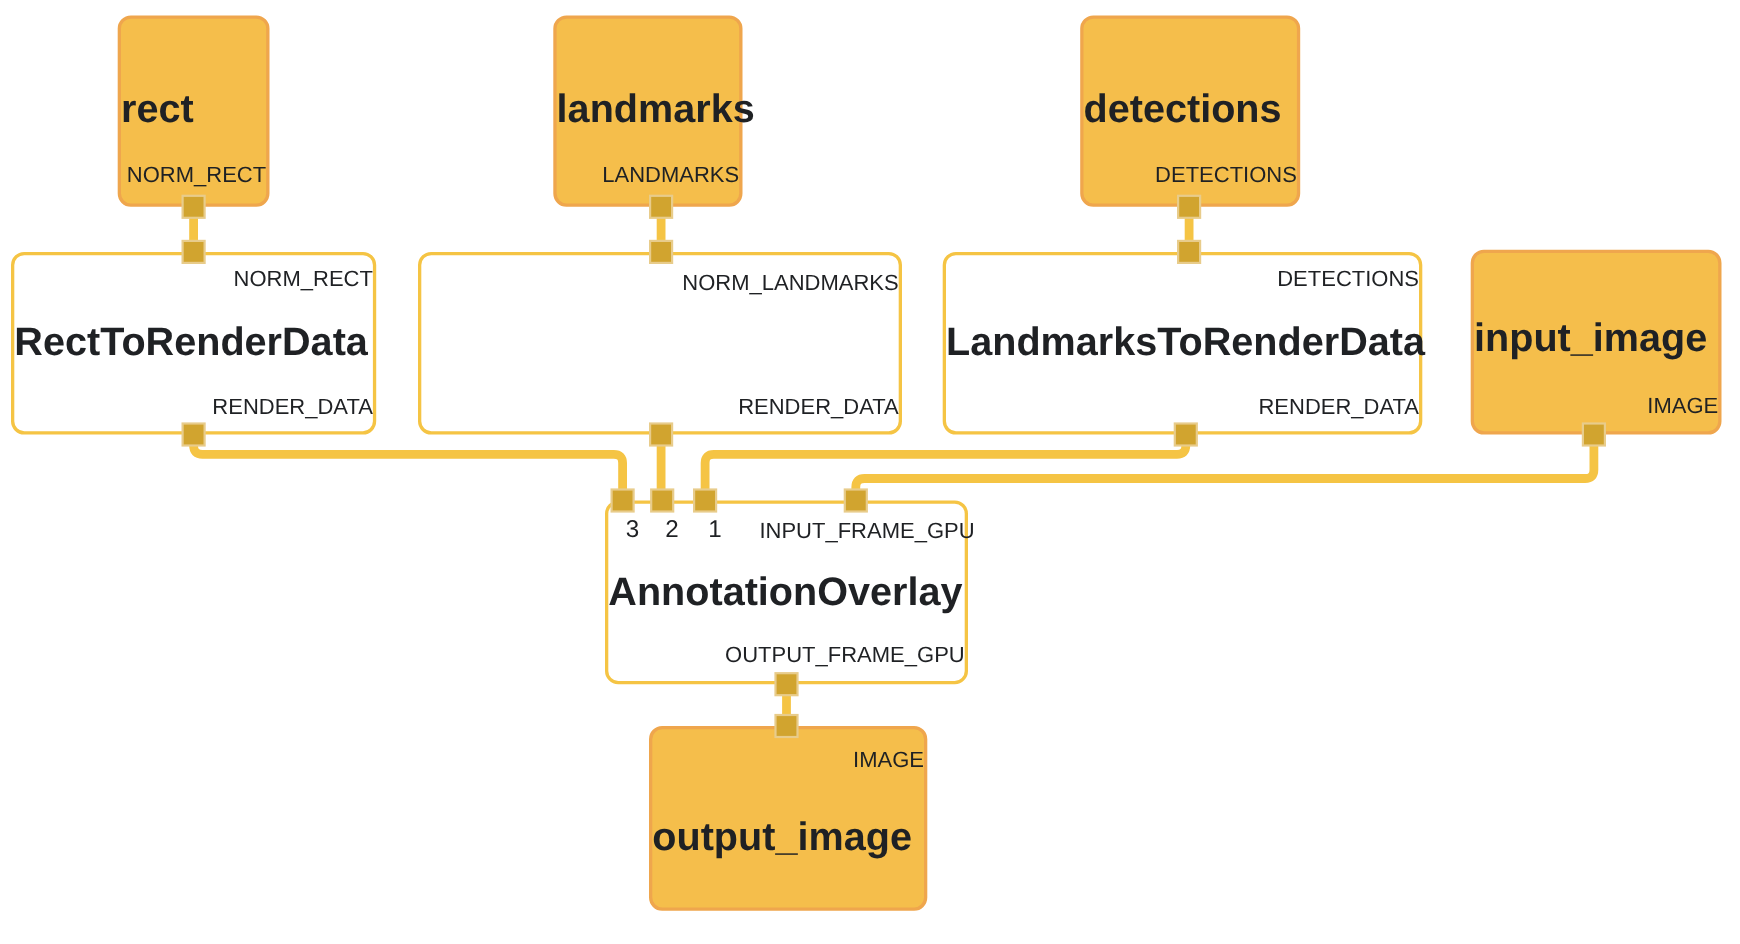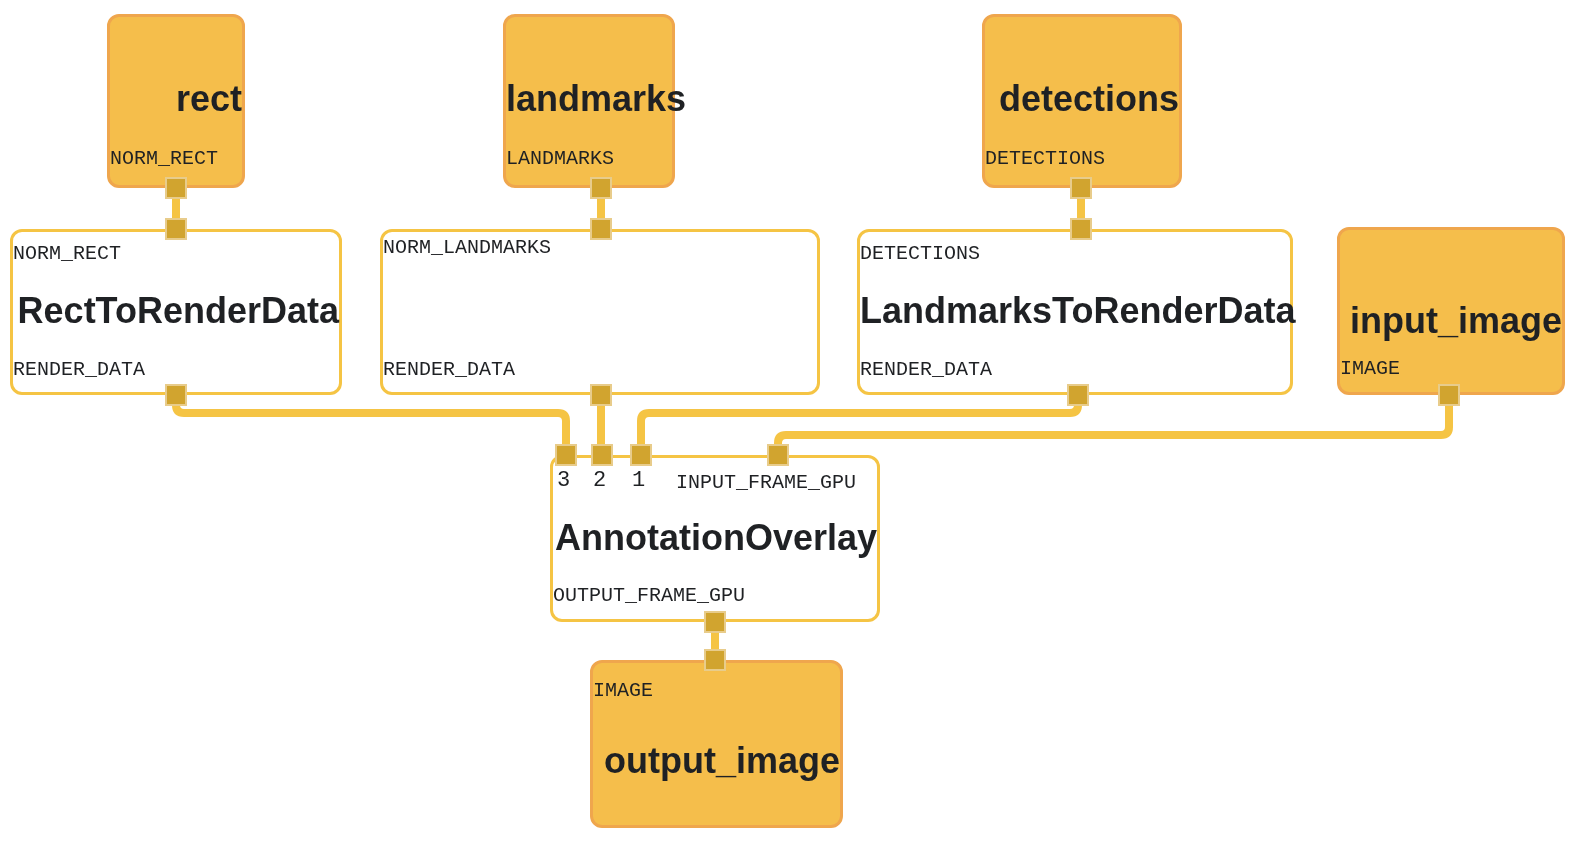--- a/index.html
+++ b/index.html
@@ -21,34 +21,33 @@
     background: var(--stream-fill, #f5be4b);
     border: 3px solid var(--stream-border, #efa64d);
   }
   .node.calc {
     background: #ffffff;
     border: 3px solid var(--wire, #f5c444);
   }
   .node .title {
     position: absolute;
     left: 0; right: 0;
-    text-align: right;
+    text-align: left;
     font-size: 36px;
     font-weight: bold;
     line-height: 44px;
     white-space: nowrap;
   }
   .node .plabel {
     position: absolute;
     left: 0; right: 0;
-    text-align: left;
+    text-align: right;
     font-size: 20px;
     line-height: 24px;
     white-space: nowrap;
-    font-family: Liberation Mono, monospace;
   }
   .node .plabel.pos {
     right: auto;
   }
   .node .num {
     font-size: 22px;
   }
   svg.wires {
     position: absolute;
     left: 0; top: 0;
@@ -87,32 +86,32 @@
     <div class="plabel" style="top:130px">DETECTIONS</div>
   </div>
 
   <div class="node calc" style="left:10px; top:229px; width:332px; height:166px;">
     <div class="plabel" style="top:10px">NORM_RECT</div>
     <div class="title" style="top:57px">RectToRenderData</div>
     <div class="plabel" style="top:126px">RENDER_DATA</div>
   </div>
 
   <div class="node calc" style="left:380px; top:229px; width:440px; height:166px;">
-    <div class="plabel" style="top:4px">NORM_LANDMARKS</div>
+    <div class="plabel" style="top:14px">NORM_LANDMARKS</div>
     <div class="plabel" style="top:126px">RENDER_DATA</div>
   </div>
 
   <div class="node calc" style="left:857px; top:229px; width:436px; height:166px;">
     <div class="plabel" style="top:10px">DETECTIONS</div>
     <div class="title" style="top:57px">LandmarksToRenderData</div>
     <div class="plabel" style="top:126px">RENDER_DATA</div>
   </div>
 
   <div class="node stream" style="left:1337px; top:227px; width:228px; height:168px;">
-    <div class="title" style="top:69px">input_image</div>
+    <div class="title" style="top:55px">input_image</div>
     <div class="plabel" style="top:127px">IMAGE</div>
   </div>
 
   <div class="node calc" style="left:550px; top:455px; width:330px; height:167px;">
     <div class="plabel num pos" style="top:11px; left:4px;  width:24px;">3</div>
     <div class="plabel num pos" style="top:11px; left:40px; width:24px;">2</div>
     <div class="plabel num pos" style="top:11px; left:79px; width:24px;">1</div>
     <div class="plabel pos" style="top:13px; left:123px; width:210px;">INPUT_FRAME_GPU</div>
     <div class="title" style="top:58px">AnnotationOverlay</div>
     <div class="plabel" style="top:126px">OUTPUT_FRAME_GPU</div>

